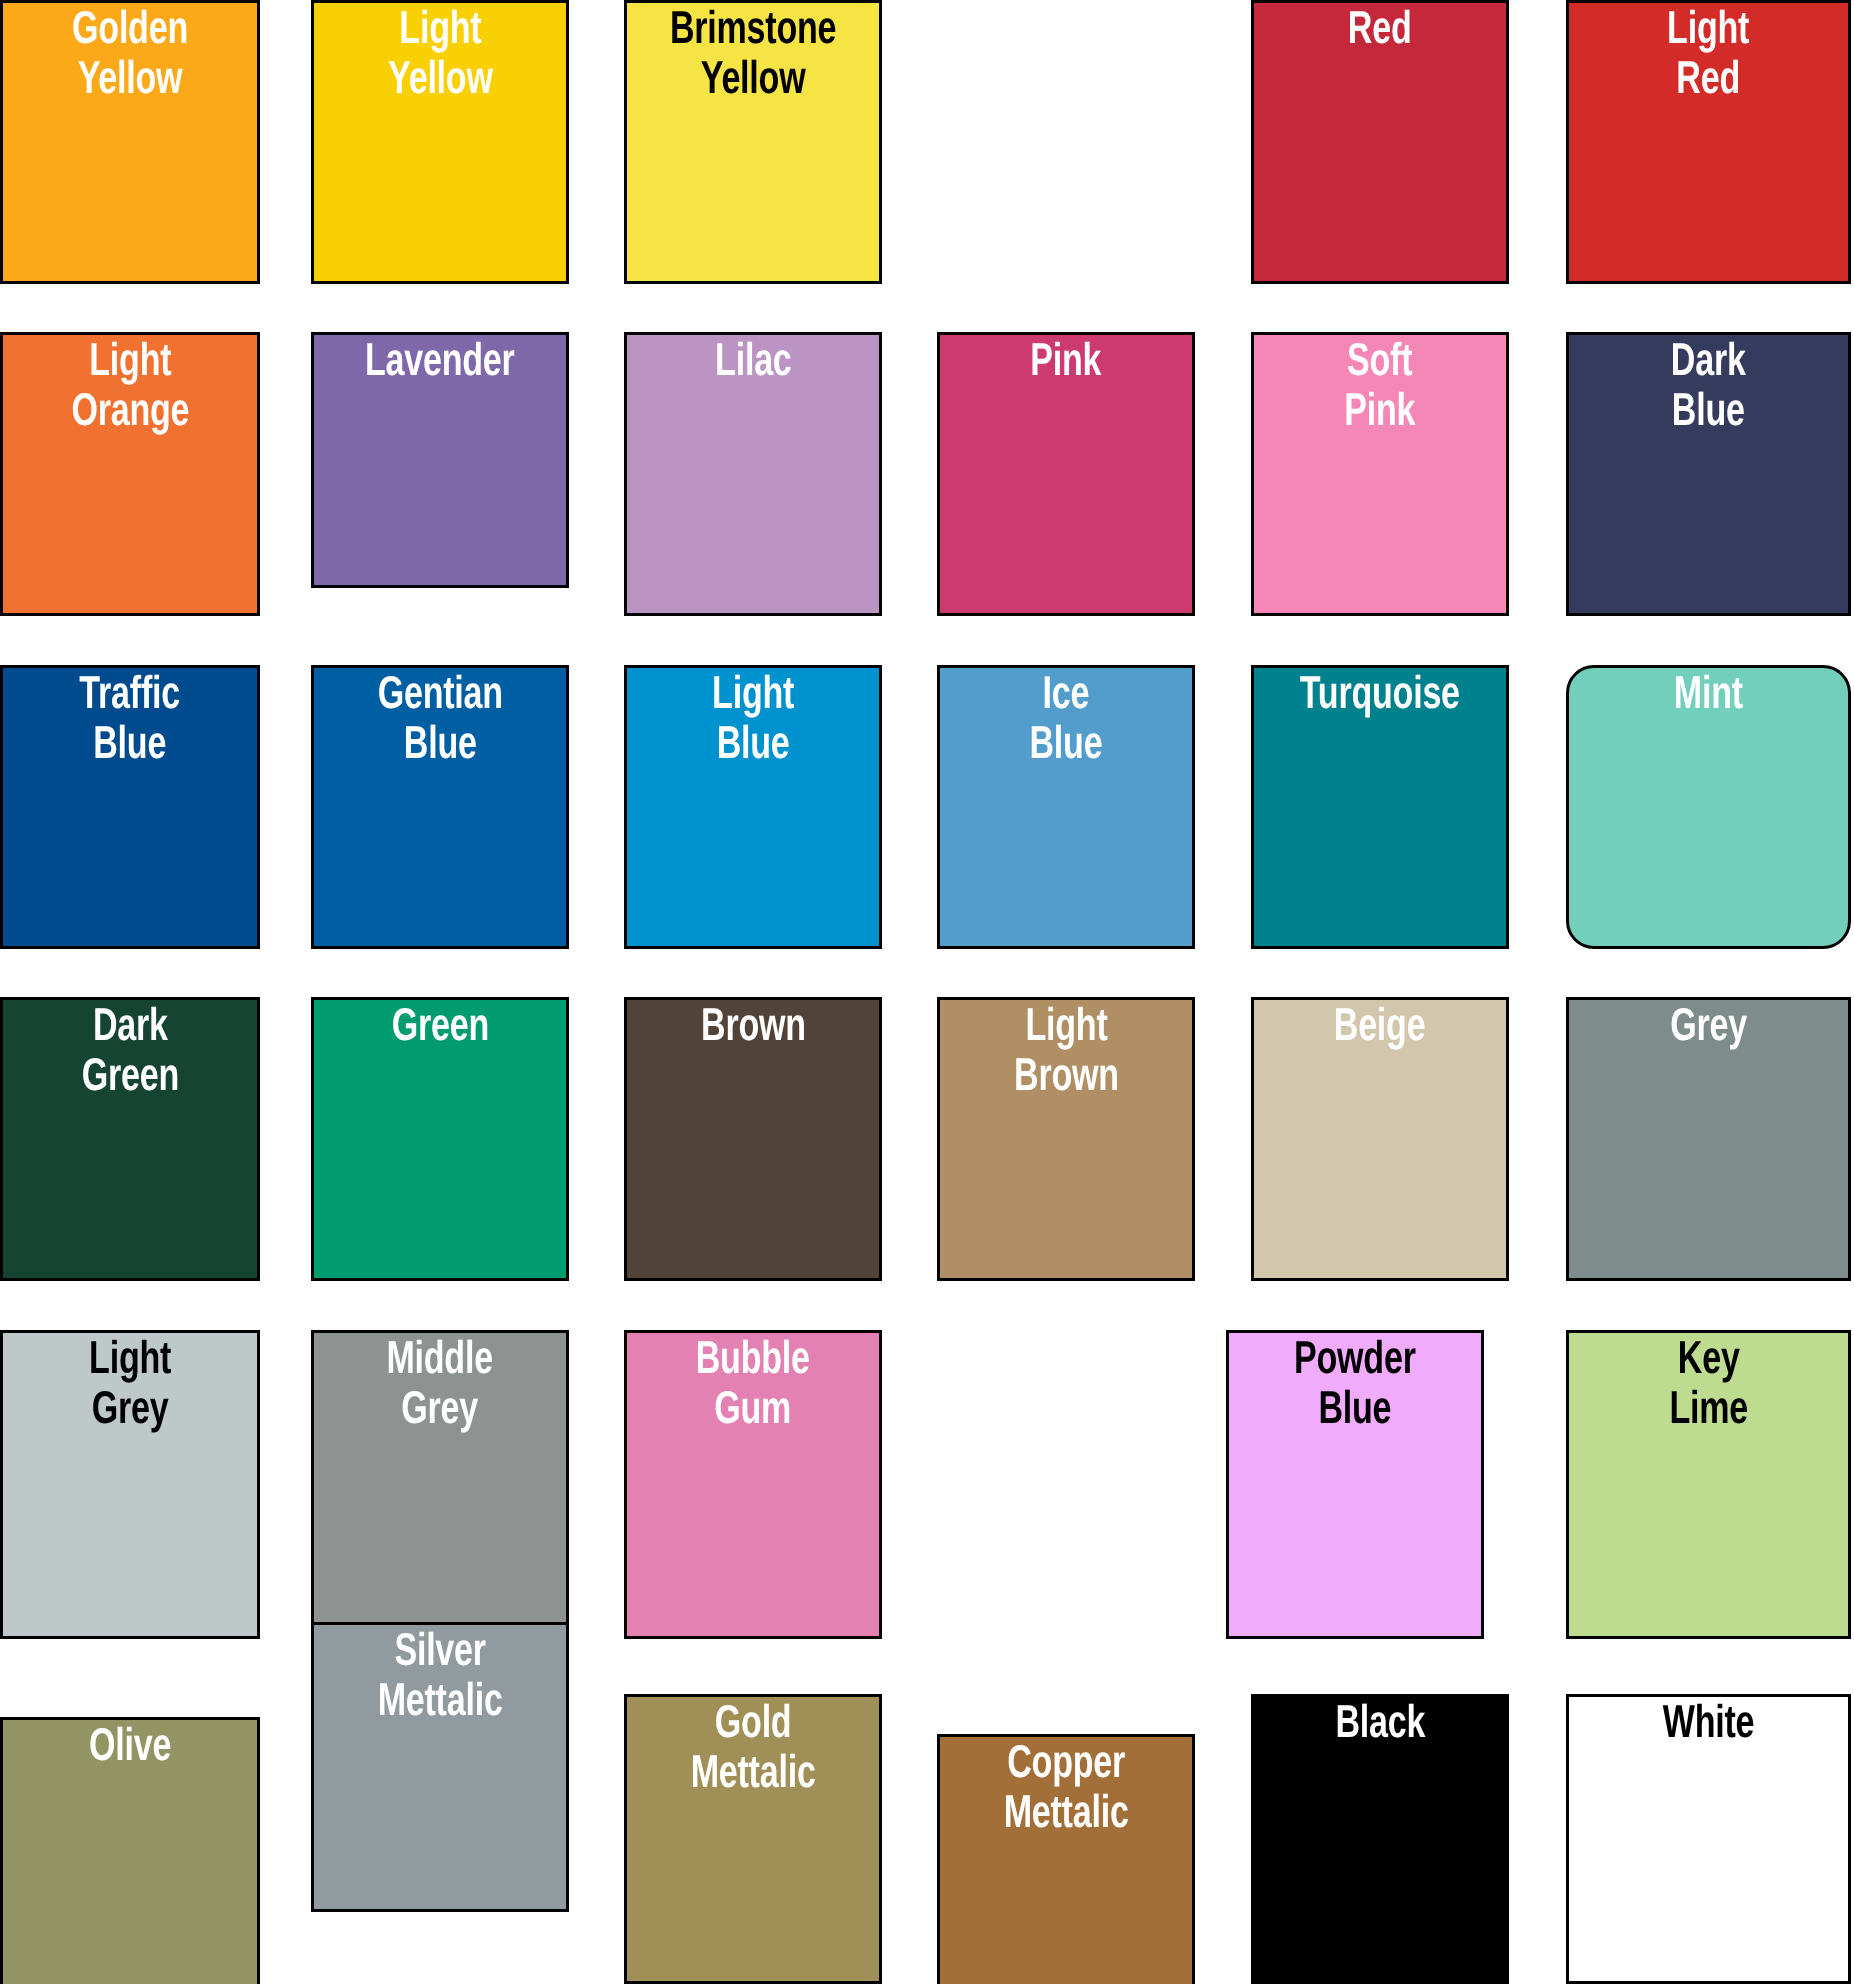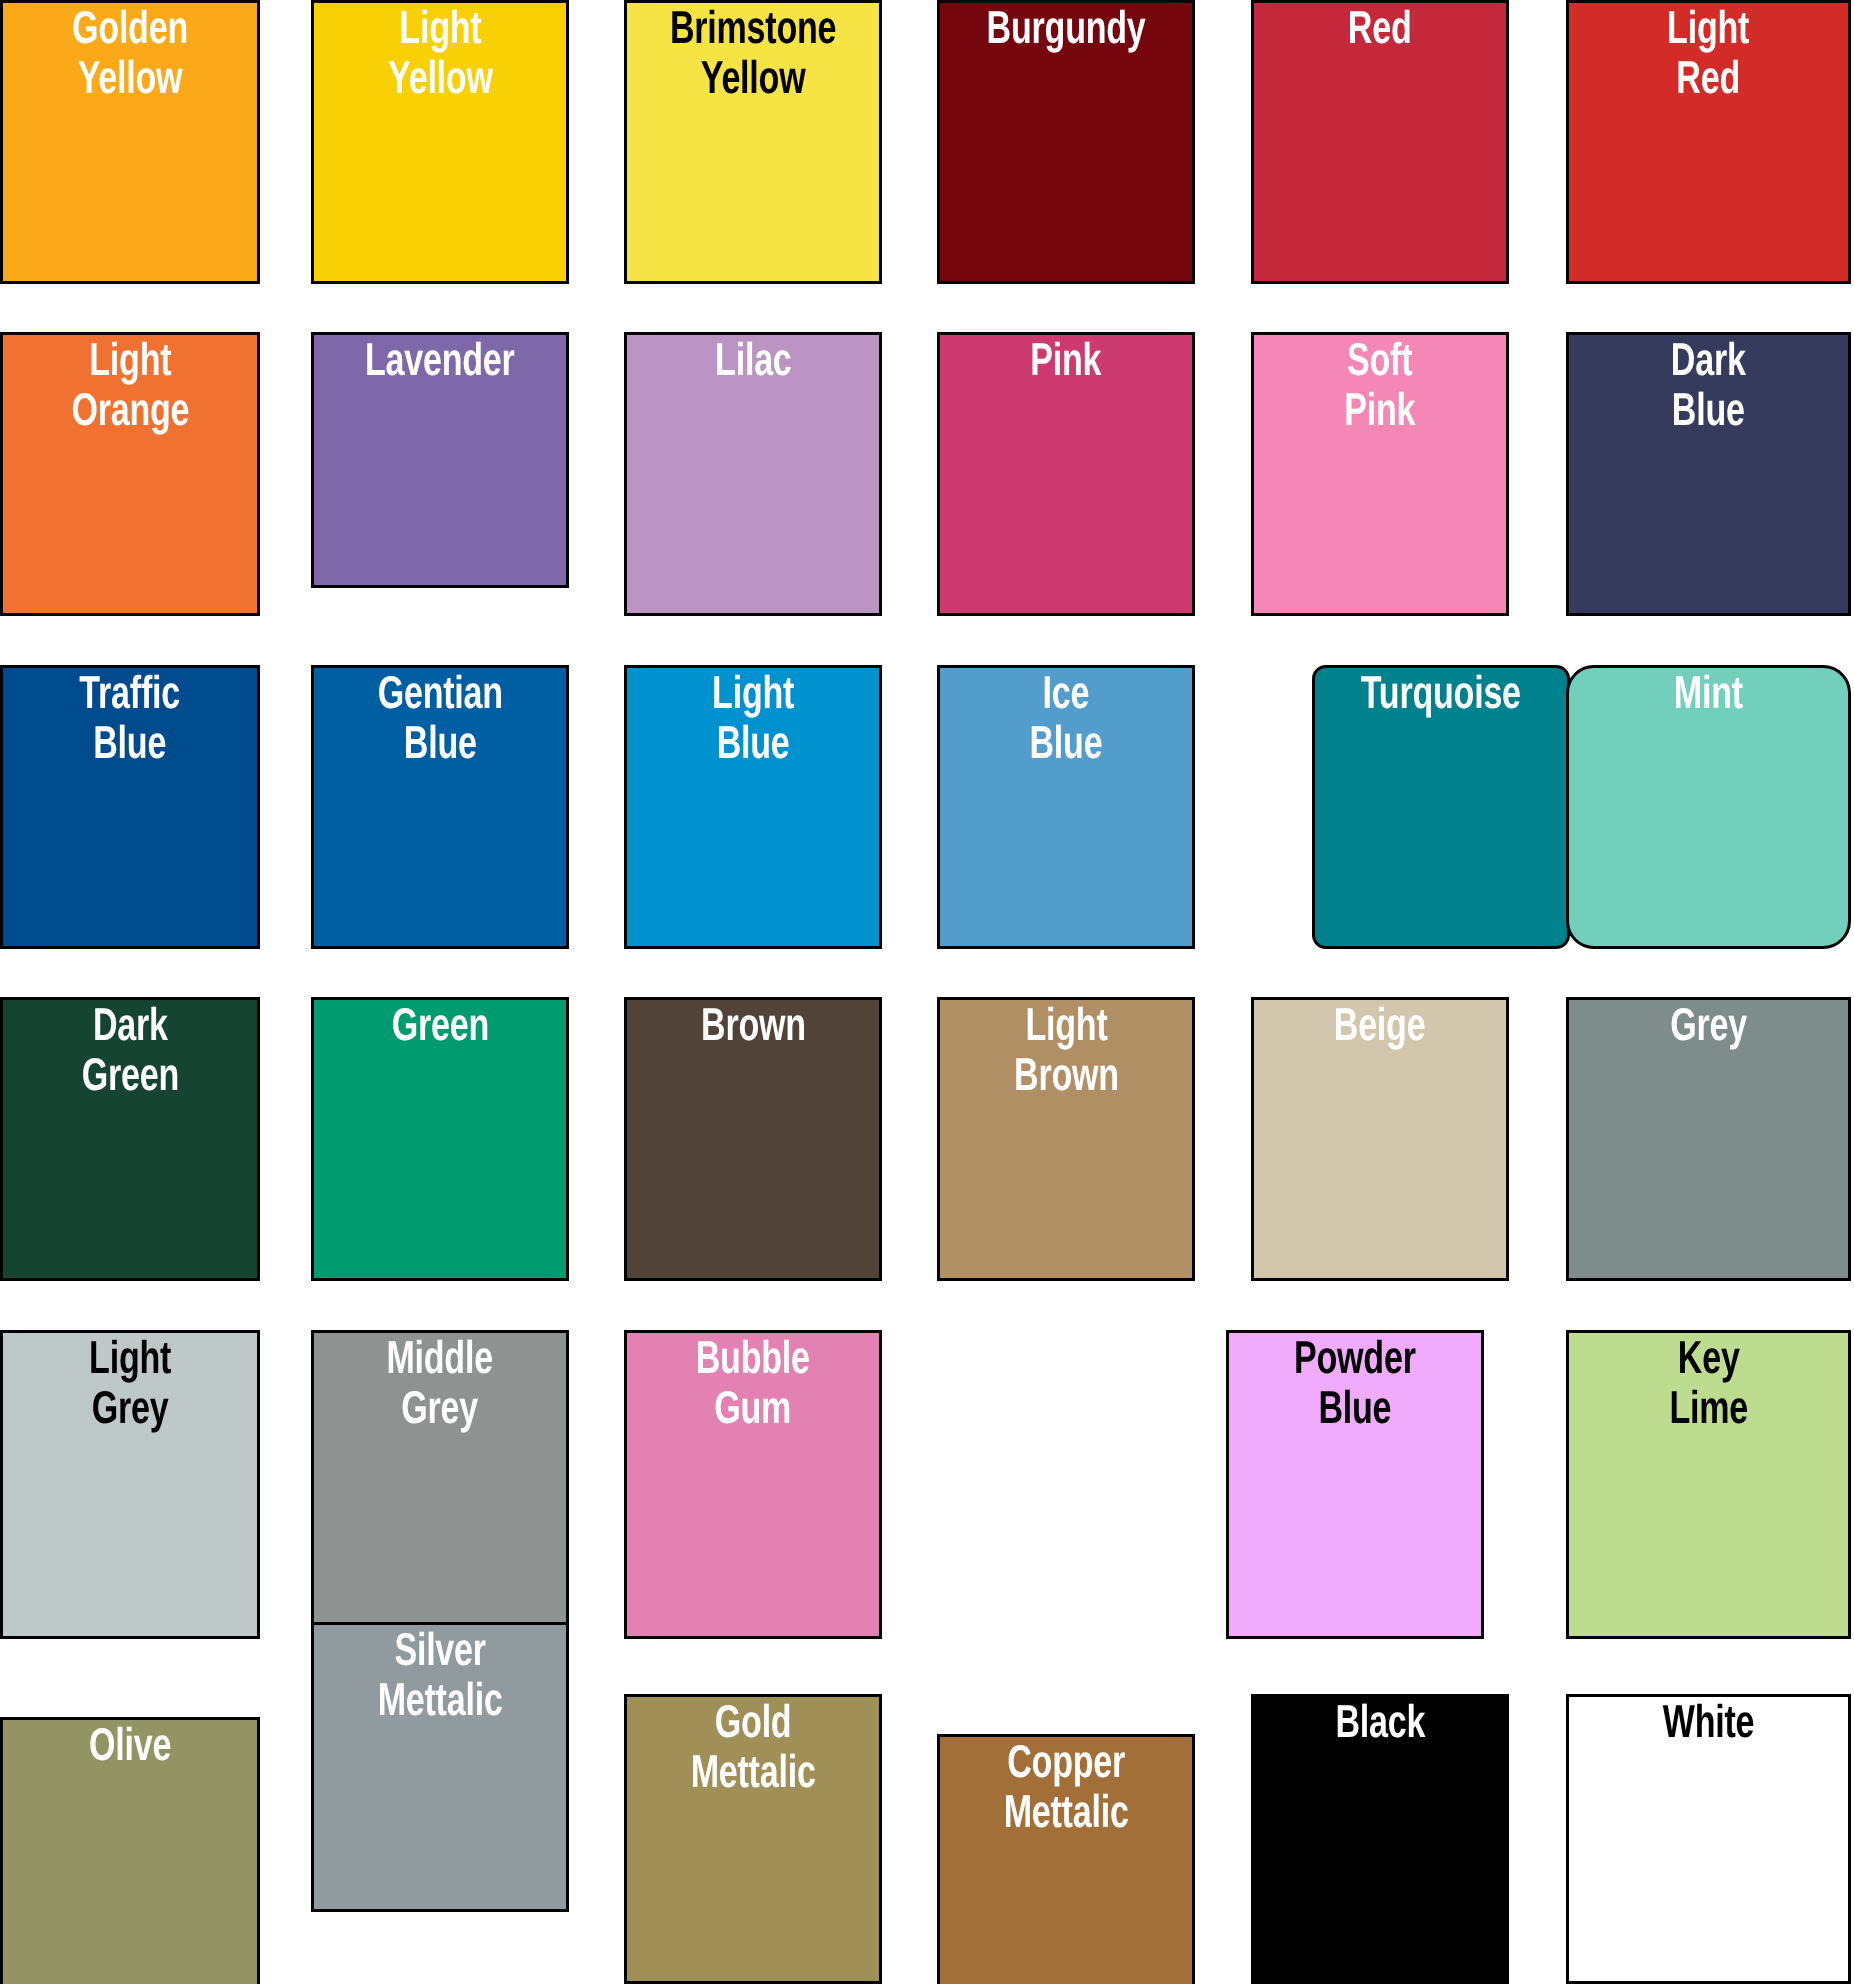--- a/index.html
+++ b/index.html
@@ -51,23 +51,20 @@
 Yellow</span>
     </div>
     <div class="swatch" style="left: 311px; top: 0px; width: 258px; height: 284px; background: rgb(249, 208, 4); border-color: rgb(0, 0, 0);">
       <span class="swatch-label" style="color: rgb(255, 255, 255);">Light
 Yellow</span>
     </div>
     <div class="swatch" style="left: 624px; top: 0px; width: 258px; height: 284px; background: rgb(246, 228, 68); border-color: rgb(0, 0, 0);">
       <span class="swatch-label" style="color: rgb(0, 0, 0);">Brimstone
 Yellow</span>
     </div>
-    <div class="swatch" style="left: 937px; top: 0px; width: 258px; height: 284px; background: rgb(117, 6, 13); border-color: rgb(0, 0, 0);">
-      <span class="swatch-label" style="color: rgb(255, 255, 255);">Burgundy</span>
-    </div>
     <div class="swatch" style="left: 1251px; top: 0px; width: 258px; height: 284px; background: rgb(196, 40, 58); border-color: rgb(0, 0, 0);">
       <span class="swatch-label" style="color: rgb(255, 255, 255);">Red</span>
     </div>
     <div class="swatch" style="left: 1566px; top: 0px; width: 285px; height: 284px; background: rgb(211, 43, 40); border-color: rgb(0, 0, 0);">
       <span class="swatch-label" style="color: rgb(255, 255, 255);">Light
 Red</span>
     </div>
     <div class="swatch" style="left: 0px; top: 332px; width: 260px; height: 284px; background: rgb(240, 113, 48); border-color: rgb(0, 0, 0);">
       <span class="swatch-label" style="color: rgb(255, 255, 255);">Light
 Orange</span>
@@ -98,21 +95,21 @@
 Blue</span>
     </div>
     <div class="swatch" style="left: 624px; top: 665px; width: 258px; height: 284px; background: rgb(0, 146, 206); border-color: rgb(0, 0, 0);">
       <span class="swatch-label" style="color: rgb(255, 255, 255);">Light
 Blue</span>
     </div>
     <div class="swatch" style="left: 937px; top: 665px; width: 258px; height: 284px; background: rgb(82, 157, 204); border-color: rgb(0, 0, 0);">
       <span class="swatch-label" style="color: rgb(255, 255, 255);">Ice
 Blue</span>
     </div>
-    <div class="swatch" style="left: 1312px; top: 665px; width: 258px; height: 284px; background: rgb(0, 129, 142); border-color: rgb(0, 0, 0); border-radius: 14px;">
+    <div class="swatch" style="left: 1251px; top: 665px; width: 258px; height: 284px; background: rgb(0, 129, 142); border-color: rgb(0, 0, 0);">
       <span class="swatch-label" style="color: rgb(255, 255, 255);">Turquoise</span>
     </div>
     <div class="swatch" style="left: 1566px; top: 665px; width: 285px; height: 284px; background: rgb(114, 207, 187); border-color: rgb(0, 0, 0); border-radius: 28px;">
       <span class="swatch-label" style="color: rgb(255, 255, 255);">Mint</span>
     </div>
     <div class="swatch" style="left: 0px; top: 997px; width: 260px; height: 284px; background: rgb(22, 68, 51); border-color: rgb(0, 0, 0);">
       <span class="swatch-label" style="color: rgb(255, 255, 255);">Dark
 Green</span>
     </div>
     <div class="swatch" style="left: 311px; top: 997px; width: 258px; height: 284px; background: rgb(0, 155, 110); border-color: rgb(0, 0, 0);">

